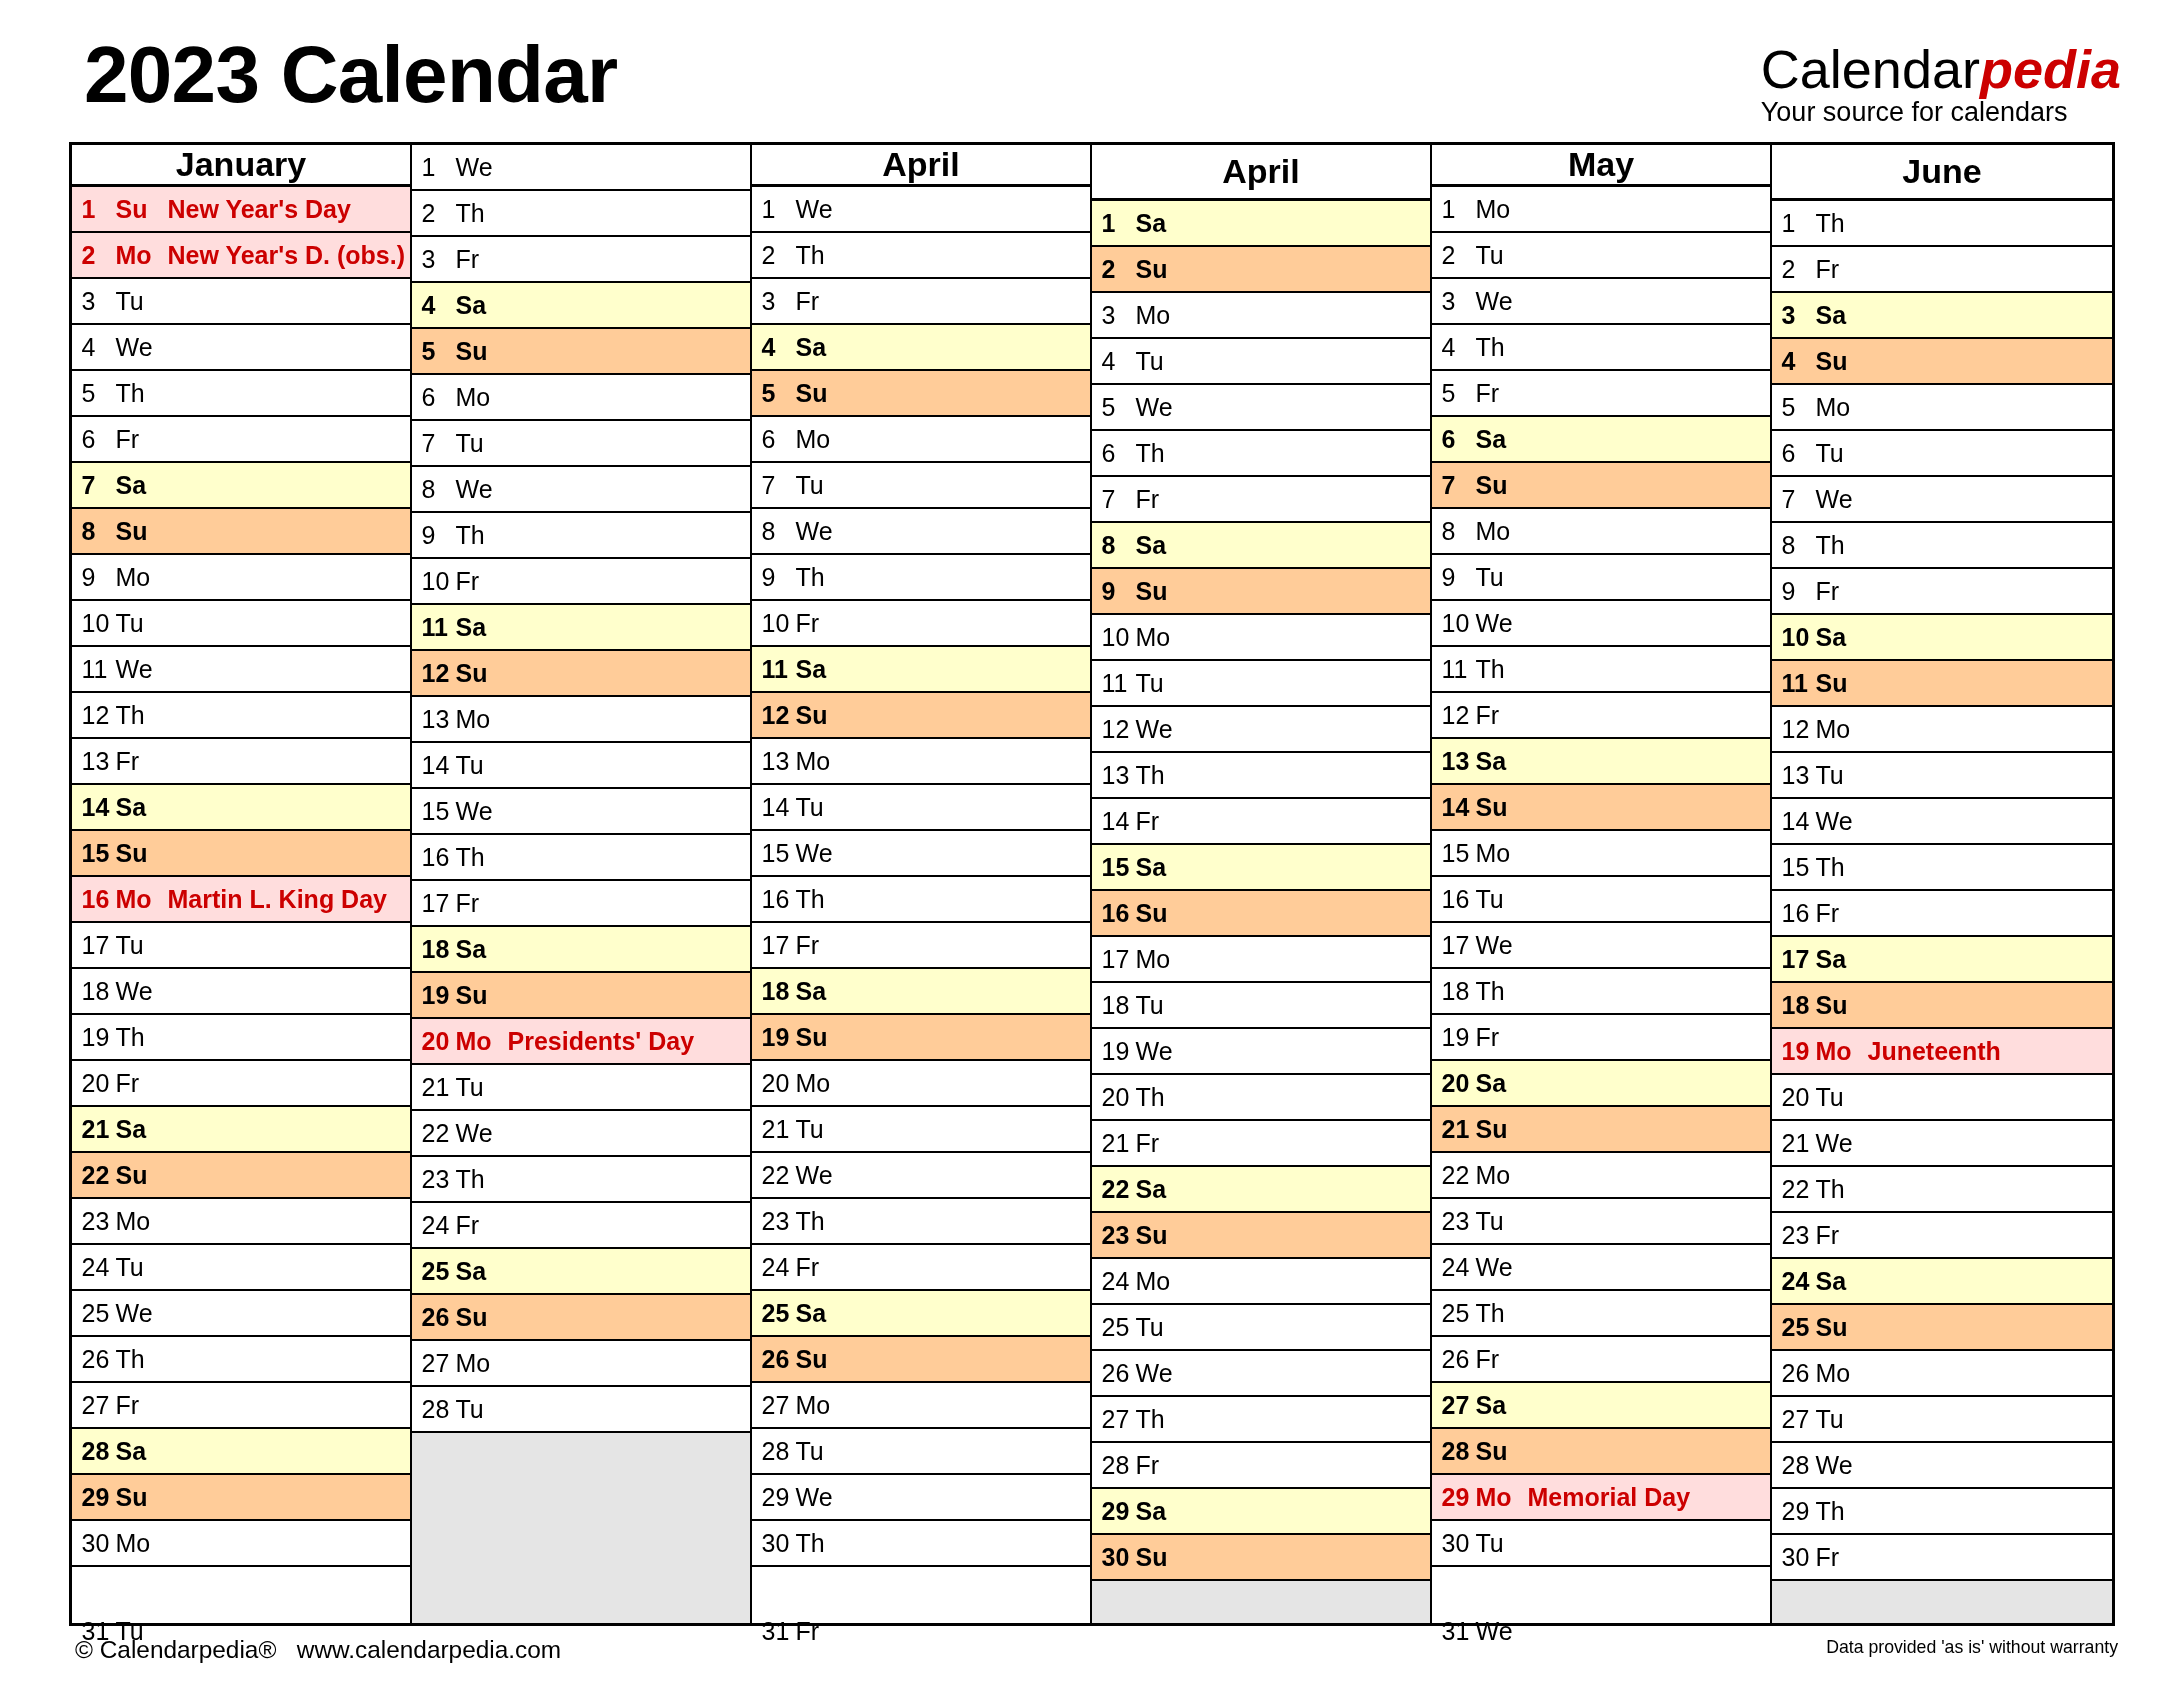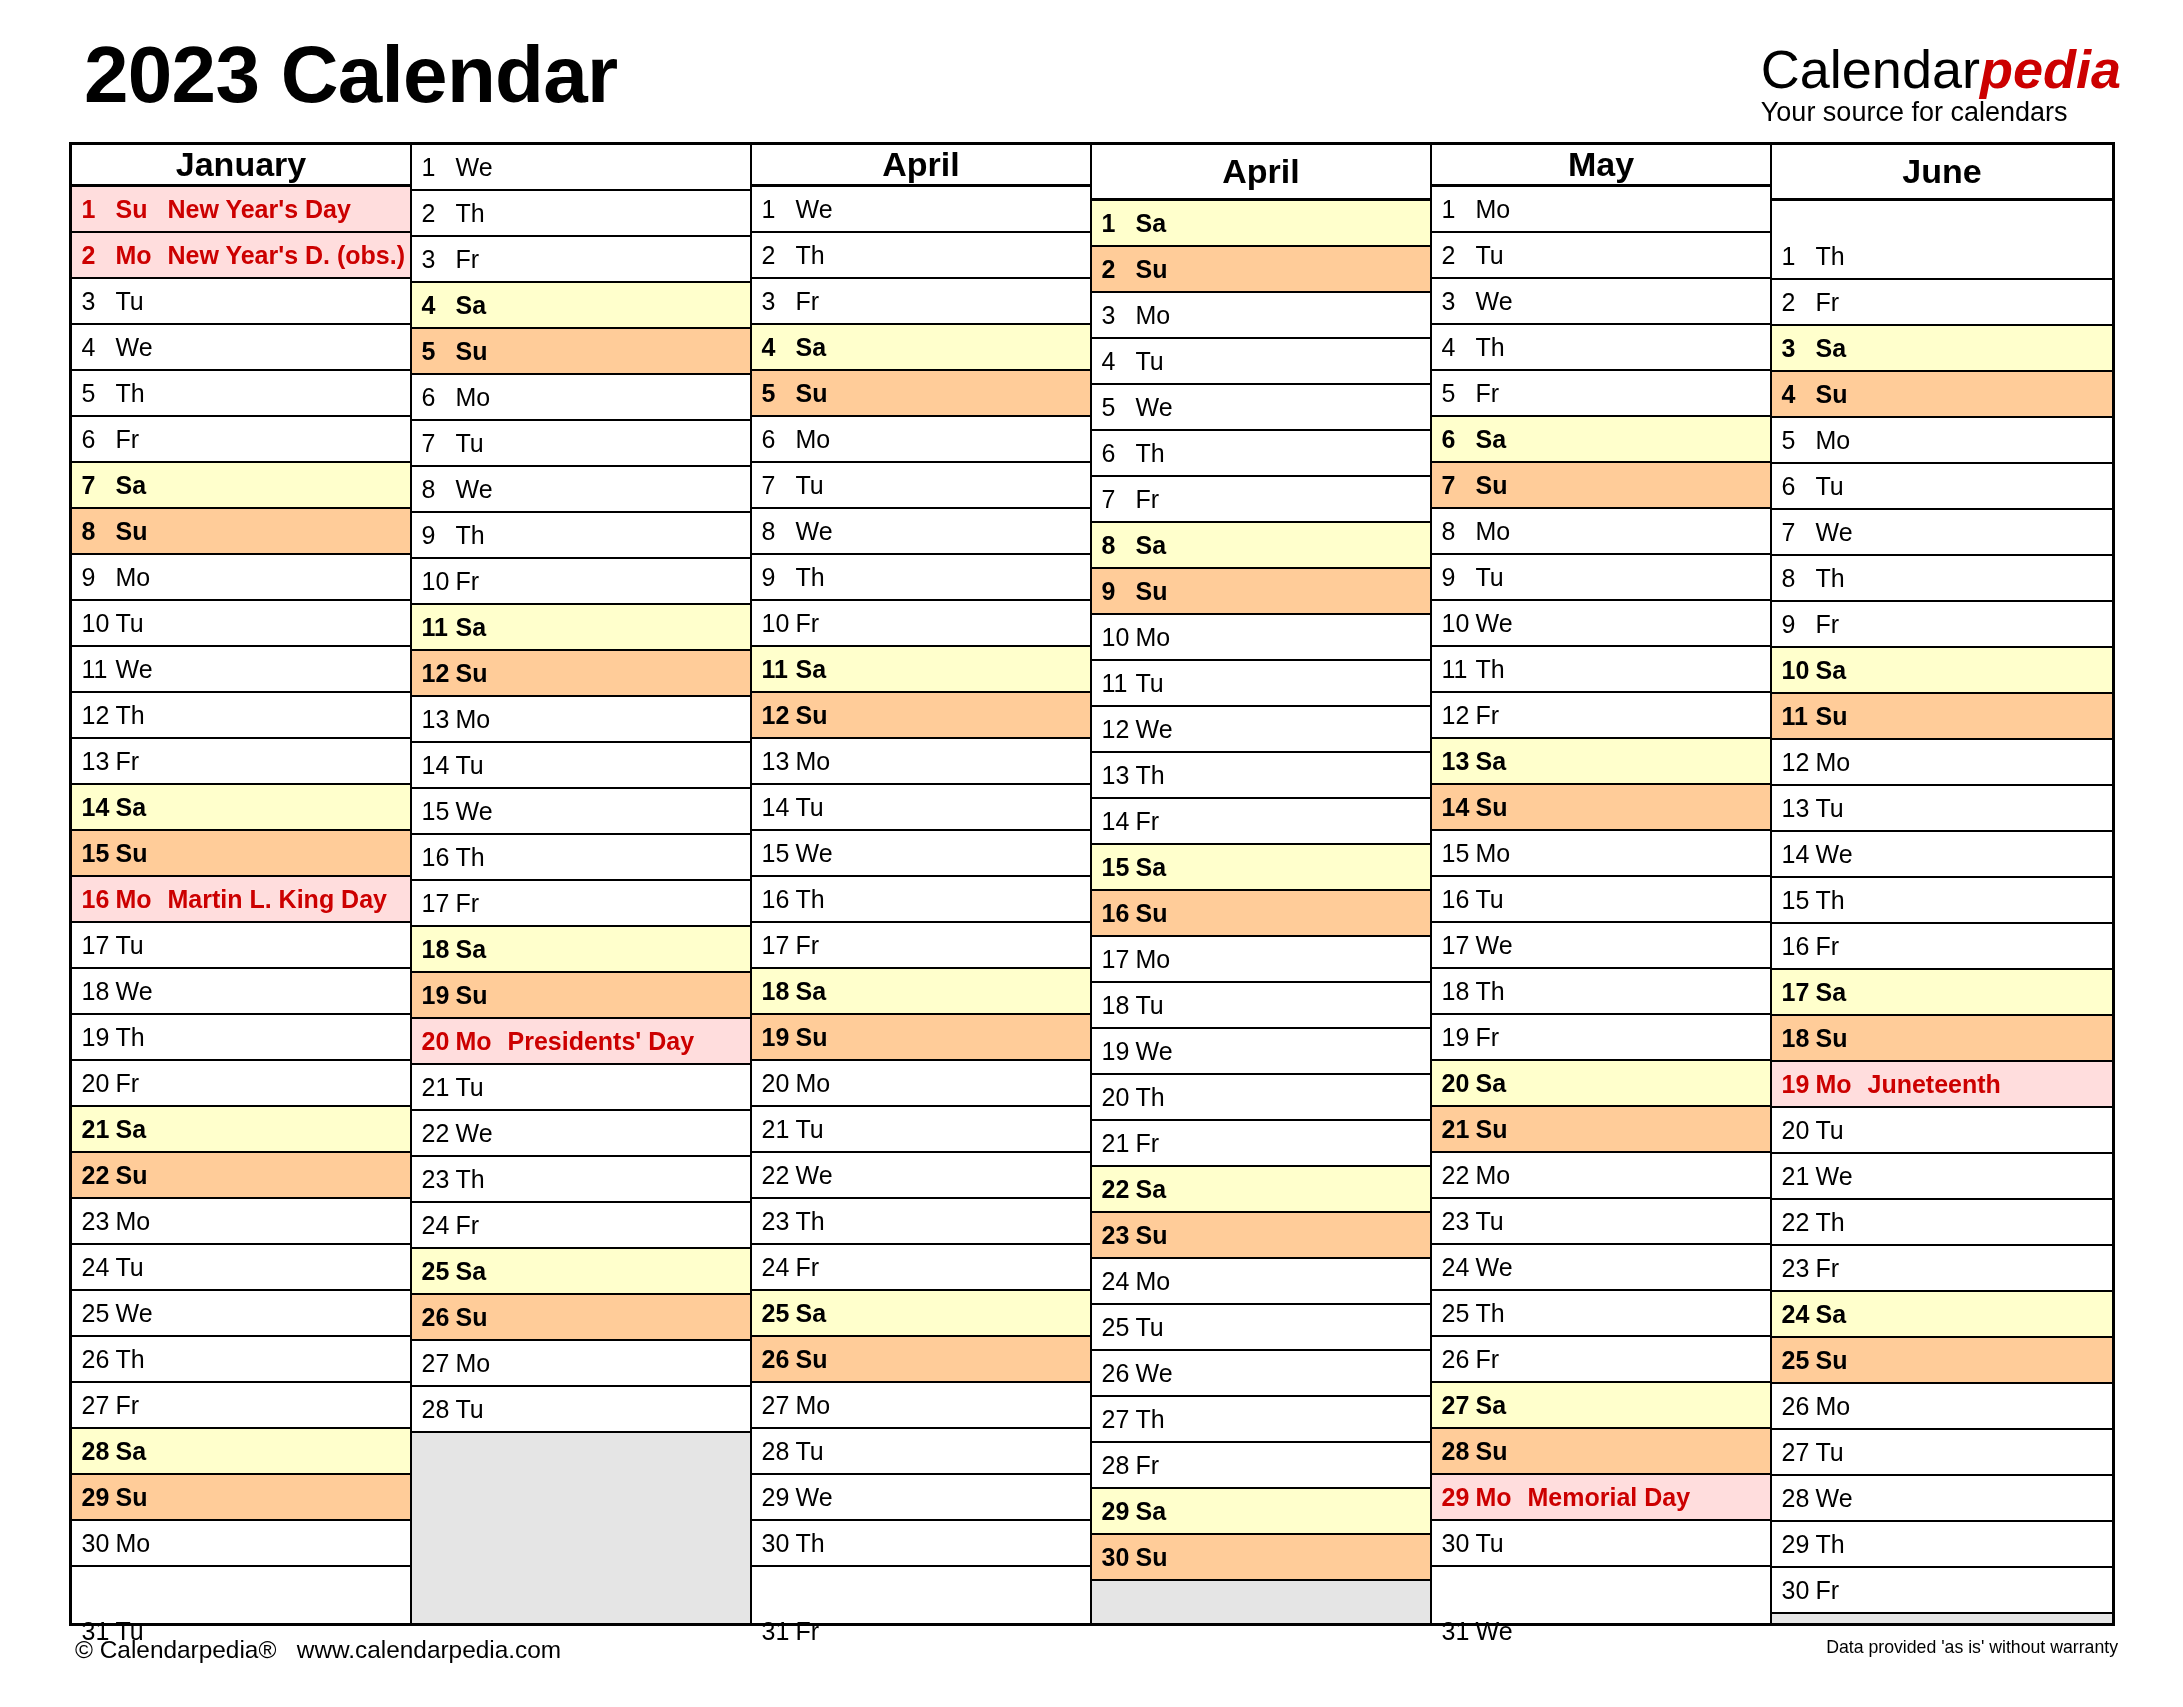--- a/index.html
+++ b/index.html
@@ -4,21 +4,21 @@
 <style>
   html,body{margin:0;padding:0;background:#fff;}
   body{width:2183px;height:1707px;position:relative;overflow:hidden;font-family:"Liberation Sans",sans-serif;color:#000;}
   .title{position:absolute;left:84px;top:35px;font-size:80px;font-weight:bold;line-height:1;letter-spacing:-0.7px;}
   .logo{position:absolute;right:62px;top:42px;text-align:left;line-height:1;}
   .logo-main{font-size:54px;}
   .logo-main .pedia{color:#cc0000;font-weight:bold;font-style:italic;}
   .logo-sub{font-size:27px;margin-top:3px;}
   .table{position:absolute;left:69px;top:142px;width:2046px;height:1484px;border:3.4px solid #000;box-sizing:border-box;display:flex;}
   .col{width:341px;height:100%;border-right:2.7px solid #000;box-sizing:border-box;display:flex;flex-direction:column;}
-  .col:last-child{border-right:none;gap:33px;}
+  .col:last-child{border-right:none;}
   .month{height:53px;border-bottom:3.4px solid #000;display:flex;align-items:center;justify-content:center;font-size:34px;font-weight:bold;box-sizing:content-box;}
   .rows{flex:1;display:flex;flex-direction:column;}
   .row{height:46px;border-bottom:2.7px solid #000;box-sizing:border-box;display:flex;align-items:center;padding-left:9.5px;font-size:25px;white-space:nowrap;overflow:hidden;}
   .row:last-child{border-bottom:none;margin-top:41px;}
   .row .num{display:inline-block;min-width:34px;}
   .row .wd{display:inline-block;min-width:49px;}
   .row .hol{margin-left:3px;}
   .row.sat{background:#ffffcc;font-weight:bold;}
   .row.sun{background:#ffcc99;font-weight:bold;}
   .row.holiday{background:#ffdddd;color:#cc0000;font-weight:bold;}

